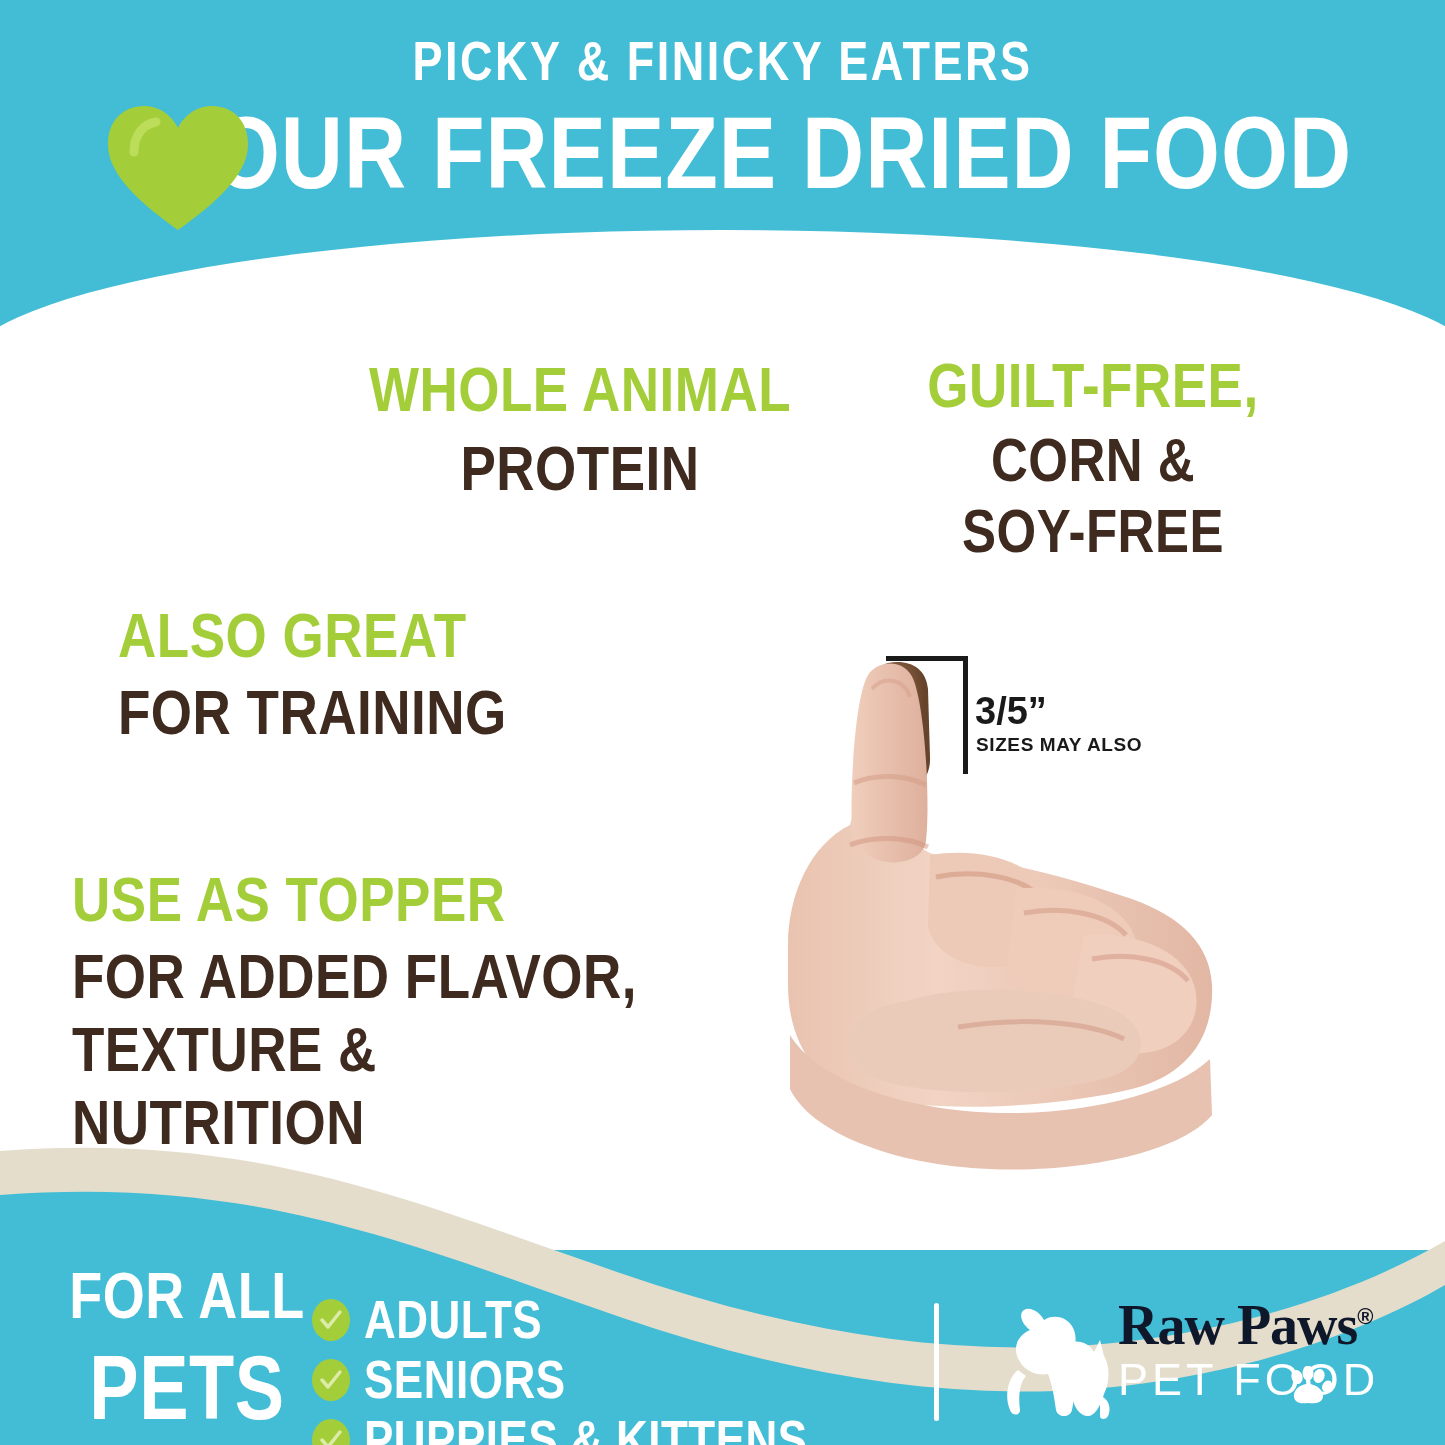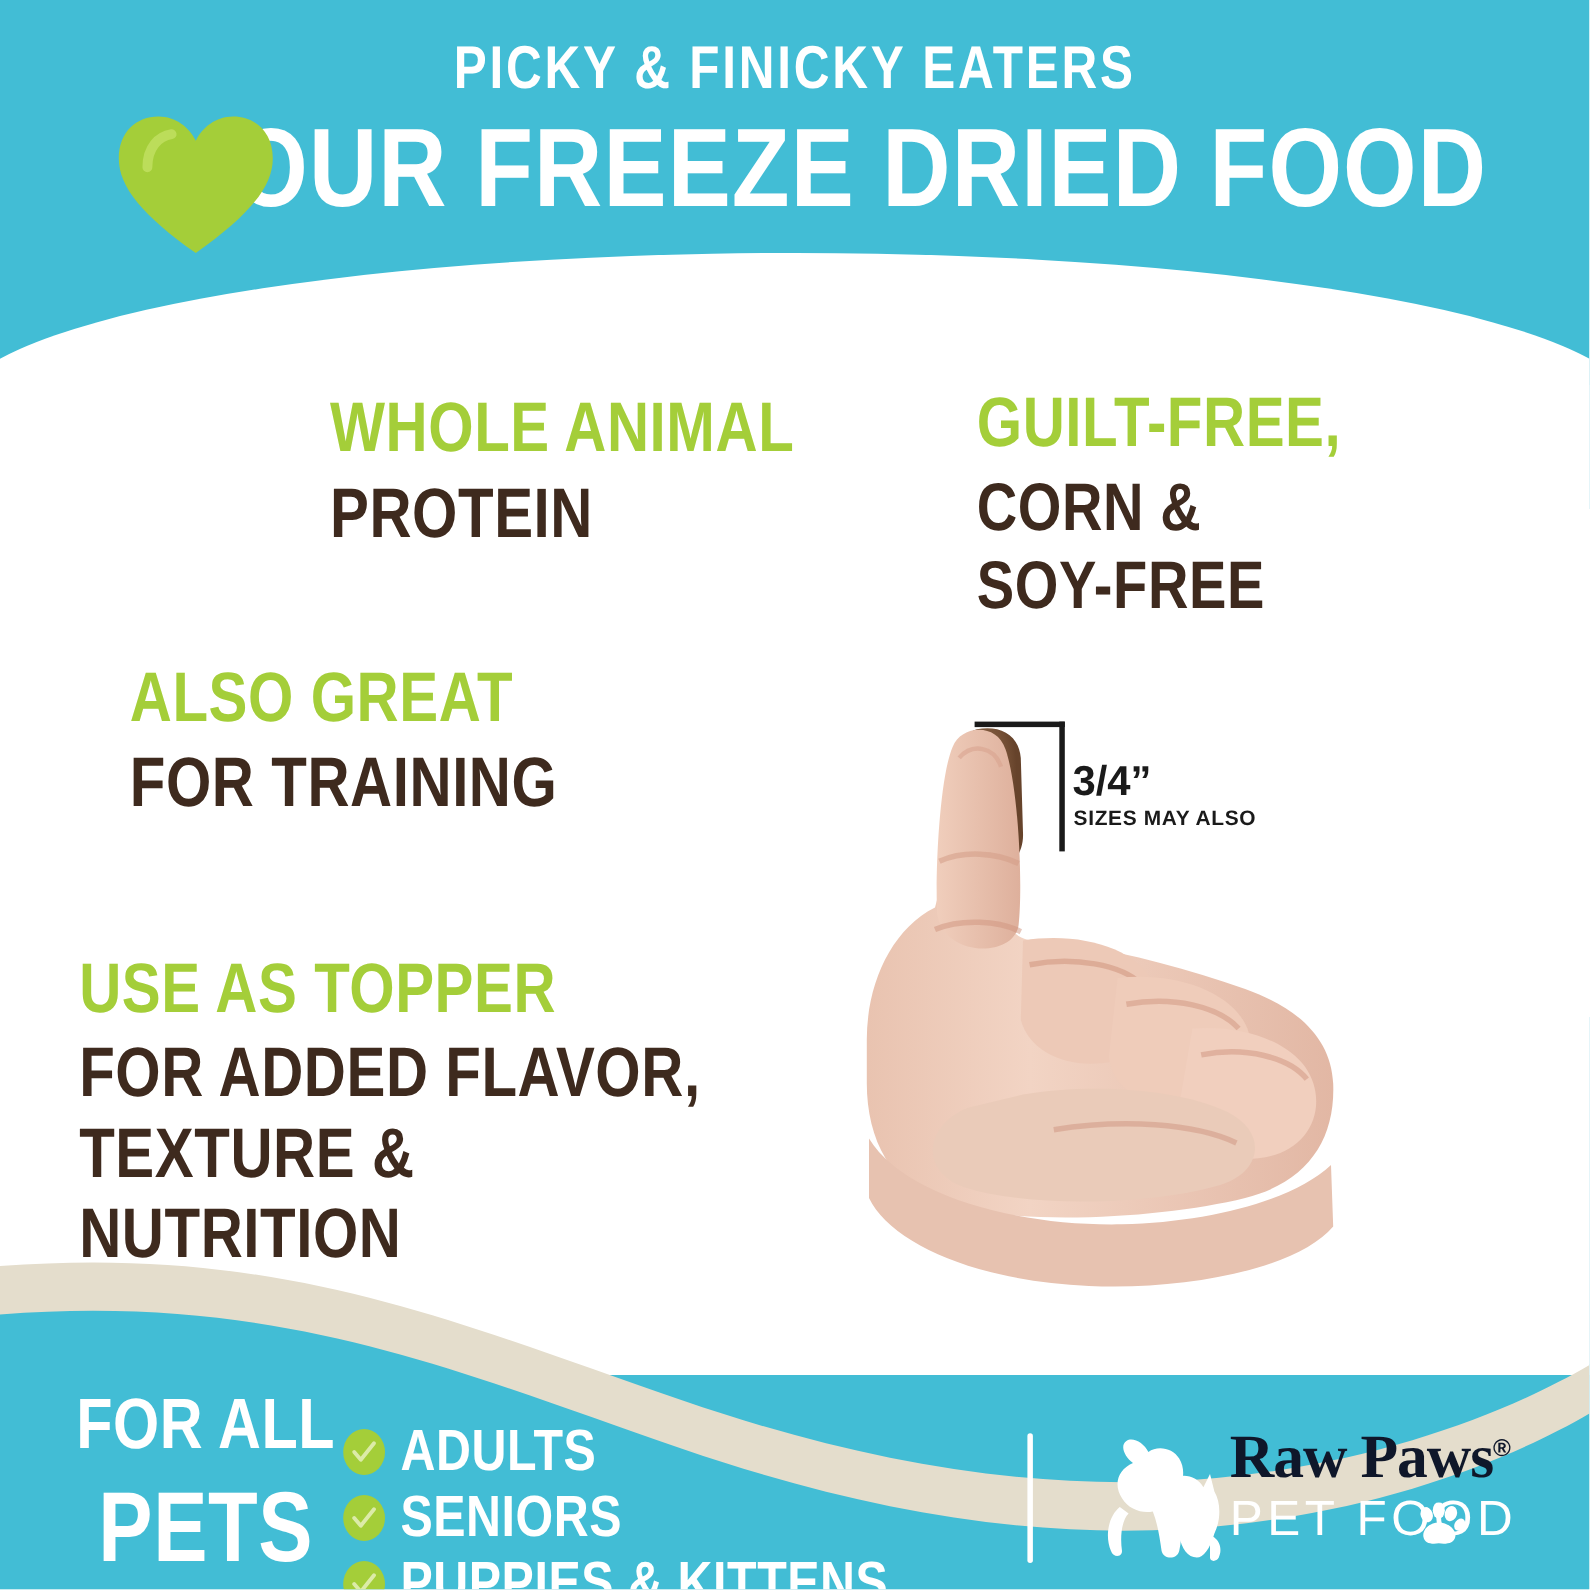--- a/index.html
+++ b/index.html
@@ -55,21 +55,21 @@
     transform:scaleY(1.2);transform-origin:left top;
     letter-spacing:0.5px;
   }
   .feat .b{
     color:#3E2A1E;font-weight:bold;display:block;
     font-family:"Liberation Sans", sans-serif;
     transform:scaleY(1.2);transform-origin:left top;
     letter-spacing:0.5px;
   }
   .feat.ctr .g,.feat.ctr .b{transform-origin:center top;}
-  .feat.ctr{text-align:left;}
+  .feat.ctr{text-align:center;}
 
   #f-protein{left:300px;top:352px;width:560px;}
   #f-protein .g{font-size:53px;}
   #f-protein .b{font-size:53px;margin-top:18px;}
 
   #f-guilt{left:888px;top:348px;width:410px;}
   #f-guilt .g{font-size:53px;}
   #f-guilt .b{font-size:51px;margin-top:16px;}
   #f-guilt .b2{margin-top:12px;}
 
@@ -247,21 +247,21 @@
     <path d="M178 382 C 240 372 306 376 344 394" stroke="#CC8F79" stroke-width="5" fill="none" opacity="0.45"></path>
 
     <path d="M10 390 C 40 440 140 470 240 468 C 320 466 396 446 430 414
              L 432 470 C 400 508 300 528 210 524 C 110 520 30 486 10 444 Z" fill="#E7C2B0"></path>
   </svg>
 
   <div class="meas">
     <div class="top"></div>
     <div class="vert"></div>
   </div>
-  <div class="meas-size">3/4”</div>
+  <div class="meas-size">3/5”</div>
   <div class="meas-note">SIZES MAY ALSO</div>
 
   <div class="wave-wrap">
     <svg viewBox="0 0 1445 380" preserveAspectRatio="none">
       <path d="M0 86 C 260 66 420 140 620 208 C 800 270 980 300 1160 272
                C 1280 254 1380 214 1445 176 L 1445 380 L 0 380 Z" fill="#E4DDCC"></path>
       <path d="M0 130 C 260 110 420 184 620 252 C 800 314 980 344 1160 316
                C 1280 298 1380 258 1445 220 L 1445 380 L 0 380 Z" fill="#42BDD5"></path>
     </svg>
   </div>

